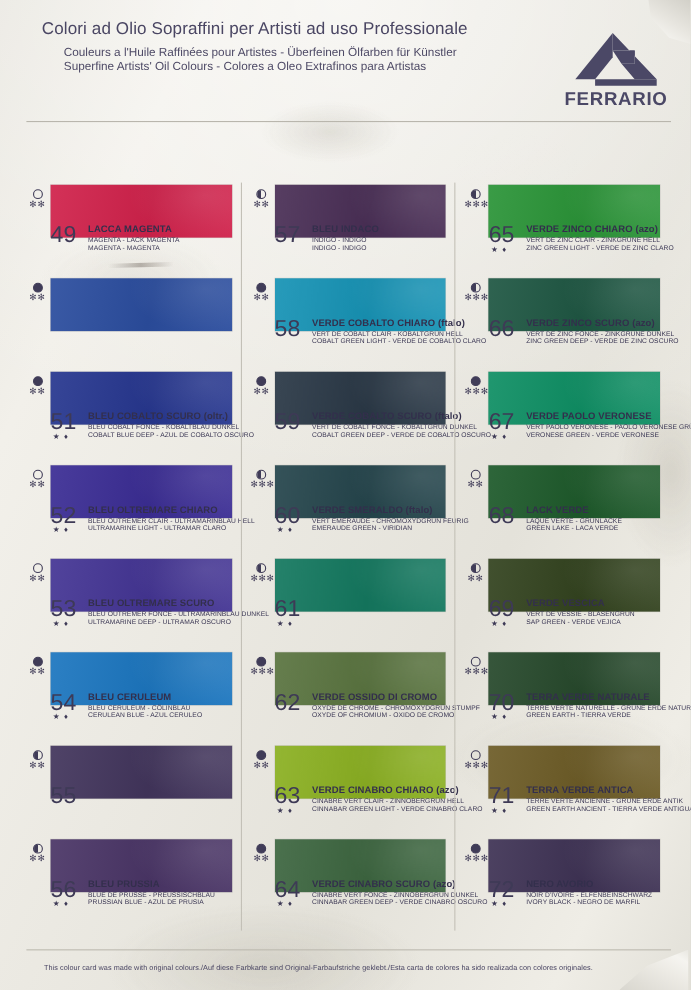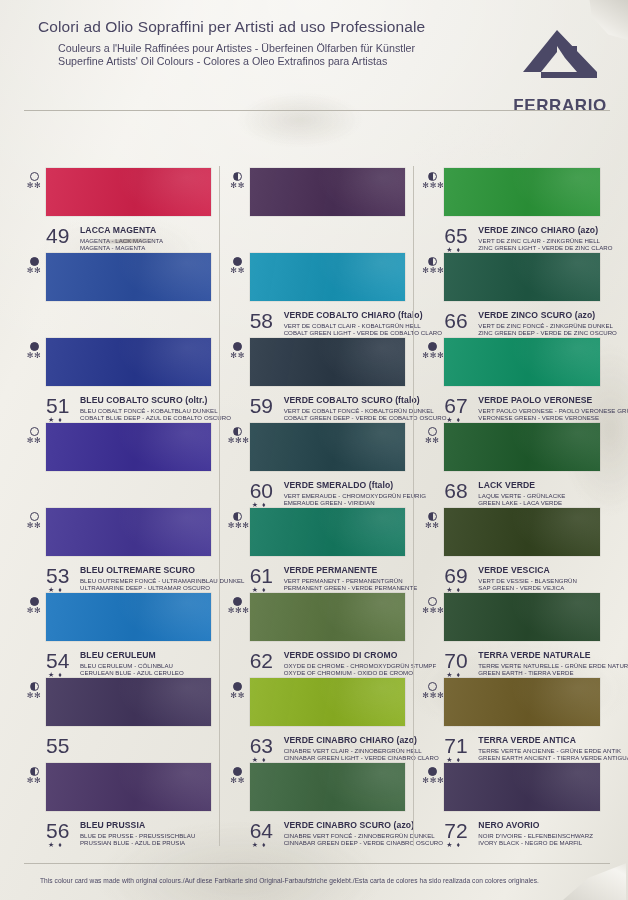--- a/index.html
+++ b/index.html
@@ -51,21 +51,21 @@
   }
   .h-sub {
     margin-top:6px; font-size:10.7px; line-height:12.6px;
     color:#4e4a66; white-space:nowrap;margin-left:20px;
   }
   .logo { position:absolute; right:18px; top:28px; width:100px; text-align:center; }
   .logo svg { display:block; margin:0 auto; }
   .logo-word {
     font-family:"Liberation Sans", sans-serif;
     font-weight:700; font-size:17px; letter-spacing:.6px;
-    color:#4b4866; margin-top:16px;
+    color:#4b4866; margin-top:0;
   }
   .rule {
     position:absolute; left:24px; right:18px; top:110px;
     height:1px; background:#b9b6ad;
   }
   .rule2 {
     position:absolute; left:24px; right:18px; bottom:36px;
     height:1px; background:#bcb9b0;
   }
 
@@ -102,21 +102,21 @@
   .swatch {
     position:absolute; left:22px; top:2px; right:2px; height:48px;
     box-shadow:0 0 0 0.5px rgba(0,0,0,.12);
   }
   .swatch::after{
     content:""; position:absolute; inset:0;
     background:
       linear-gradient(100deg, rgba(255,255,255,.07), rgba(0,0,0,.05) 55%, rgba(255,255,255,.05)),
       radial-gradient(ellipse 60% 120% at 85% 20%, rgba(255,255,255,.10), rgba(0,0,0,0) 70%);
   }
-  .info { position:absolute; left:22px; top:60px; right:0; }
+  .info { position:absolute; left:22px; top:38px; right:0; }
   .num {
     position:absolute; left:0; top:-1px;
     font-size:21px; line-height:21px; font-weight:400;
     color:#3e3a56; font-family:"Liberation Sans", sans-serif;
   }
   .stars {
     position:absolute; left:2px; top:20px;
     font-size:7px; line-height:7px; color:#3e3a56; letter-spacing:1px;
   }
   .names { margin-left:34px; }
@@ -218,20 +218,29 @@
           </div>
         </div>
         <div class="cell">
           <div class="marks">
             <div class="opac empty">
               <i></i>
             </div>
             <div class="perm">✻✻</div>
           </div>
           <div class="swatch" style="background: rgb(59, 45, 148);"></div>
+          <div class="info">
+            <div class="num">52</div>
+            <div class="stars">★ ♦</div>
+            <div class="names">
+              <div class="n1">BLEU OLTREMARE CHIARO</div>
+              <div class="n2">BLEU OUTREMER CLAIR - ULTRAMARINBLAU HELL</div>
+              <div class="n3">ULTRAMARINE LIGHT - ULTRAMAR CLARO</div>
+            </div>
+          </div>
         </div>
         <div class="cell">
           <div class="marks">
             <div class="opac empty">
               <i></i>
             </div>
             <div class="perm">✻✻</div>
           </div>
           <div class="swatch" style="background: rgb(68, 53, 148);"></div>
           <div class="info">
@@ -295,20 +304,28 @@
       </div>
       <div class="col">
         <div class="cell">
           <div class="marks">
             <div class="opac half">
               <i></i>
             </div>
             <div class="perm">✻✻</div>
           </div>
           <div class="swatch" style="background: rgb(74, 47, 86);"></div>
+          <div class="info">
+            <div class="num">57</div>
+            <div class="names">
+              <div class="n1">BLEU INDACO</div>
+              <div class="n2">INDIGO - INDIGO</div>
+              <div class="n3">INDIGO - INDIGO</div>
+            </div>
+          </div>
         </div>
         <div class="cell">
           <div class="marks">
             <div class="opac full">
               <i></i>
             </div>
             <div class="perm">✻✻</div>
           </div>
           <div class="swatch" style="background: rgb(23, 147, 181);"></div>
           <div class="info">
@@ -359,25 +376,20 @@
           <div class="marks">
             <div class="opac half">
               <i></i>
             </div>
             <div class="perm">✻✻✻</div>
           </div>
           <div class="swatch" style="background: rgb(20, 120, 95);"></div>
           <div class="info">
             <div class="num">61</div>
             <div class="stars">★ ♦</div>
-            <div class="names">
-              <div class="n1">VERDE PERMANENTE</div>
-              <div class="n2">VERT PERMANENT - PERMANENTGRÜN</div>
-              <div class="n3">PERMANENT GREEN - VERDE PERMANENTE</div>
-            </div>
           </div>
         </div>
         <div class="cell">
           <div class="marks">
             <div class="opac full">
               <i></i>
             </div>
             <div class="perm">✻✻✻</div>
           </div>
           <div class="swatch" style="background: rgb(90, 116, 64);"></div>

